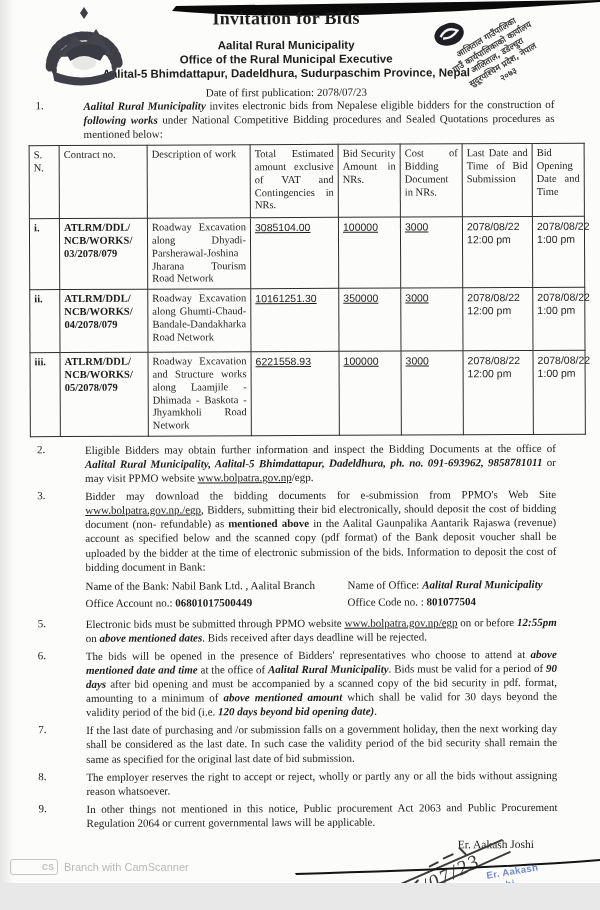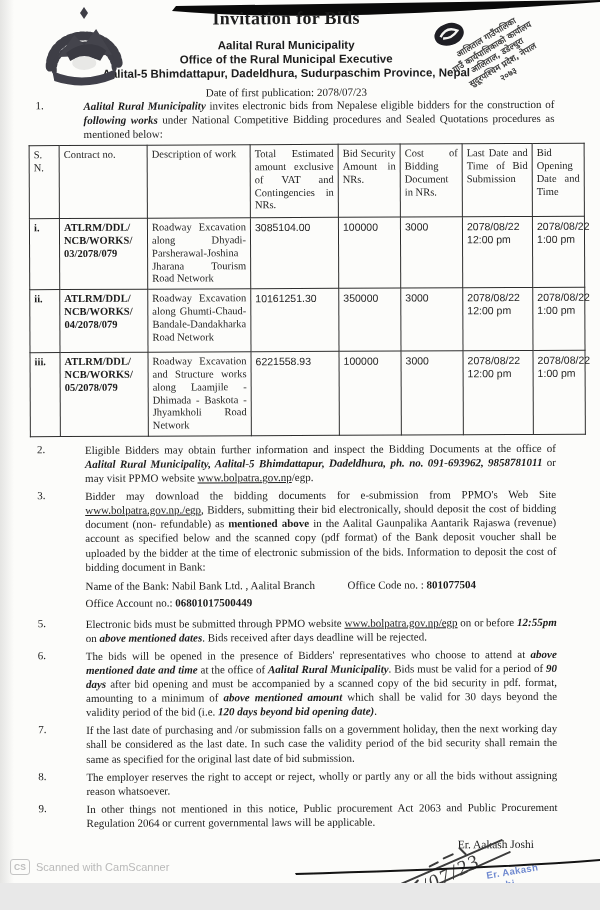--- a/index.html
+++ b/index.html
@@ -39,21 +39,21 @@
   .u{text-decoration:underline;}
 
   
   table.bids{border-collapse:collapse;margin:4px 0 6px 10px;table-layout:fixed;width:555px;}
   table.bids td{border:1px solid #2e2e2e;vertical-align:top;padding:3px 4px;
     font-size:10.5px;line-height:1.22;}
   td.hdr{text-align:justify;}
   td.sn{font-weight:bold;}
   td.contract{font-weight:bold;white-space:pre-line;}
   td.desc{text-align:justify;}
-  td.numeric{font-family:"Liberation Sans", sans-serif;font-size:10.5px;}
+  td.numeric{font-family:"Liberation Sans", sans-serif;font-size:10.5px;text-decoration:underline;}
   td.datecell{font-family:Liberation Sans, sans-serif;white-space:pre-line;font-size:10.5px;}
   .prewrap{white-space:pre-line;}
 
   
   .bank{display:flex;margin:2px 0 5px 65px;font-size:11px;line-height:1.55;}
   .bank .col-l{width:262px;}
   .bank .col-r{flex:1;}
 
   
   .sig{position:relative;height:96px;margin-top:0px;}
@@ -63,21 +63,21 @@
     font-size:9.5px;line-height:1.25;letter-spacing:.4px;opacity:.9;}
   .sig-scribble{position:absolute;left:310px;top:0px;}
   .sig-date{position:absolute;left:352px;top:40px;transform:rotate(-26deg);
     font-style:italic;font-size:20px;color:#3a3a3a;letter-spacing:2px;}
 
   
   .wm{position:absolute;left:10px;bottom:8px;display:flex;align-items:center;
     font-family:"Liberation Sans", sans-serif;color:#b9b9b9;font-size:11px;}
   .wm-badge{display:inline-flex;align-items:center;justify-content:center;
     width:18px;height:14px;border:1px solid #c4c4c4;border-radius:3px;
-    color:#bdbdbd;font-size:8.5px;font-weight:bold;margin-right:6px;}
+    color:#bdbdbd;font-size:8.5px;font-weight:bold;margin-right:6px;padding-left:28px;}
 </style>
 </head>
 <body>
 
 <div class="page">
 
   <svg class="top-arc" width="600" height="22" viewBox="0 0 600 22">
     <path d="M 172 11 C 280 20 400 16 600 2 L 600 0 L 176 6 Z" fill="#0a0a0a"></path>
   </svg>
 
@@ -206,20 +206,21 @@
           <div class="body"><span>Bidder may download the bidding documents for e-submission from PPMO's Web Site </span><span class="u">www.bolpatra.gov.np./egp</span><span>, Bidders, submitting their bid electronically, should deposit the cost of bidding document (non- refundable) as </span><span class="b">mentioned above</span><span> in the Aalital Gaunpalika Aantarik Rajaswa (revenue) account as specified below and the scanned copy (pdf format) of the Bank deposit voucher shall be uploaded by the bidder at the time of electronic submission of the bids. Information to deposit the cost of bidding document in Bank:</span></div>
         </div>
       </div>
 
     <div class="bank">
       <div class="col-l">
         <div>Name of the Bank: Nabil Bank Ltd. , Aalital Branch</div>
         <div><span>Office Account no.: </span><span class="b">06801017500449</span></div>
       </div>
       <div class="col-r">
+        <div><span>Name of Office: </span><span class="bi">Aalital Rural Municipality</span></div>
         <div><span>Office Code no. : </span><span class="b">801077504</span></div>
       </div>
     </div>
 
     <div id="items-after">
         <div class="item">
           <div class="num">5.</div>
           <div class="body"><span>Electronic bids must be submitted through PPMO website </span><span class="u">www.bolpatra.gov.np/egp</span><span> on or before </span><span class="bi">12:55pm</span><span> on </span><span class="bi">above mentioned dates</span><span>. Bids received after days deadline will be rejected.</span></div>
         </div>
         <div class="item">
@@ -260,16 +261,16 @@
     </div>
 
   </div>
 
   <svg class="bottom-arc" width="600" height="26" viewBox="0 0 600 26">
     <path d="M 295 16 C 400 13 510 9 600 2 L 600 4 C 510 11 400 15 296 18 Z" fill="#141414"></path>
   </svg>
 
   <div class="wm">
     <span class="wm-badge">CS</span>
-    <span>Scanned with CamScanner</span>
+    <span>Branch with CamScanner</span>
   </div>
 
 </div>
 
 </body></html>

